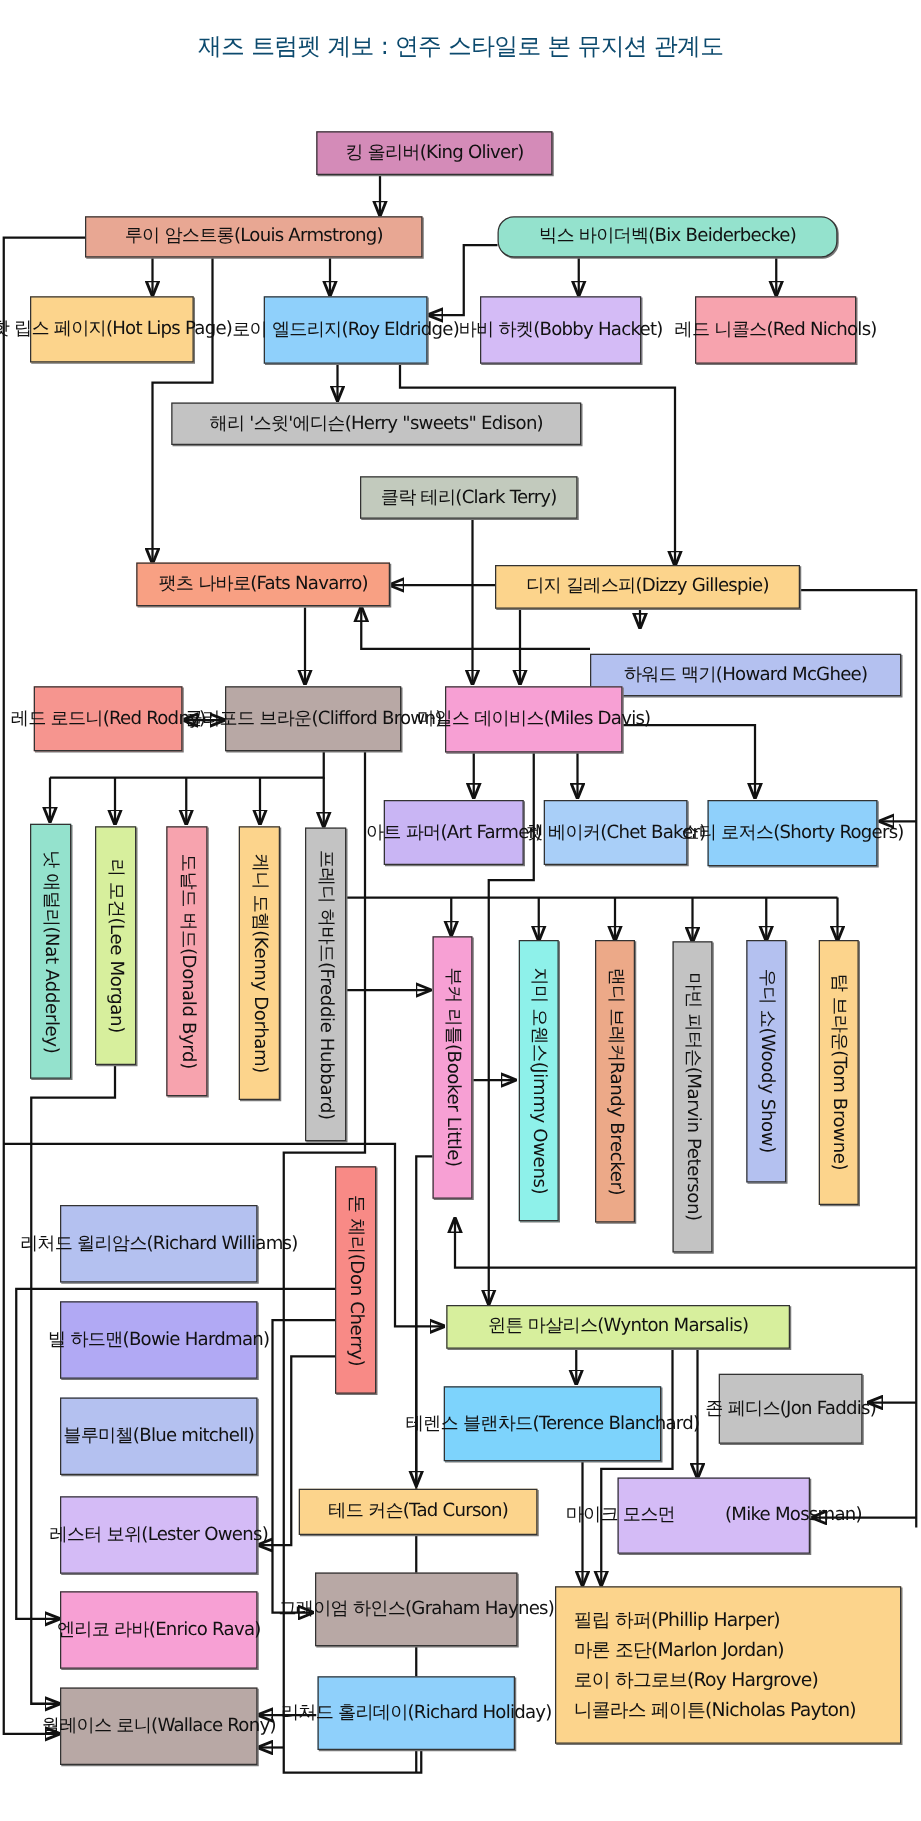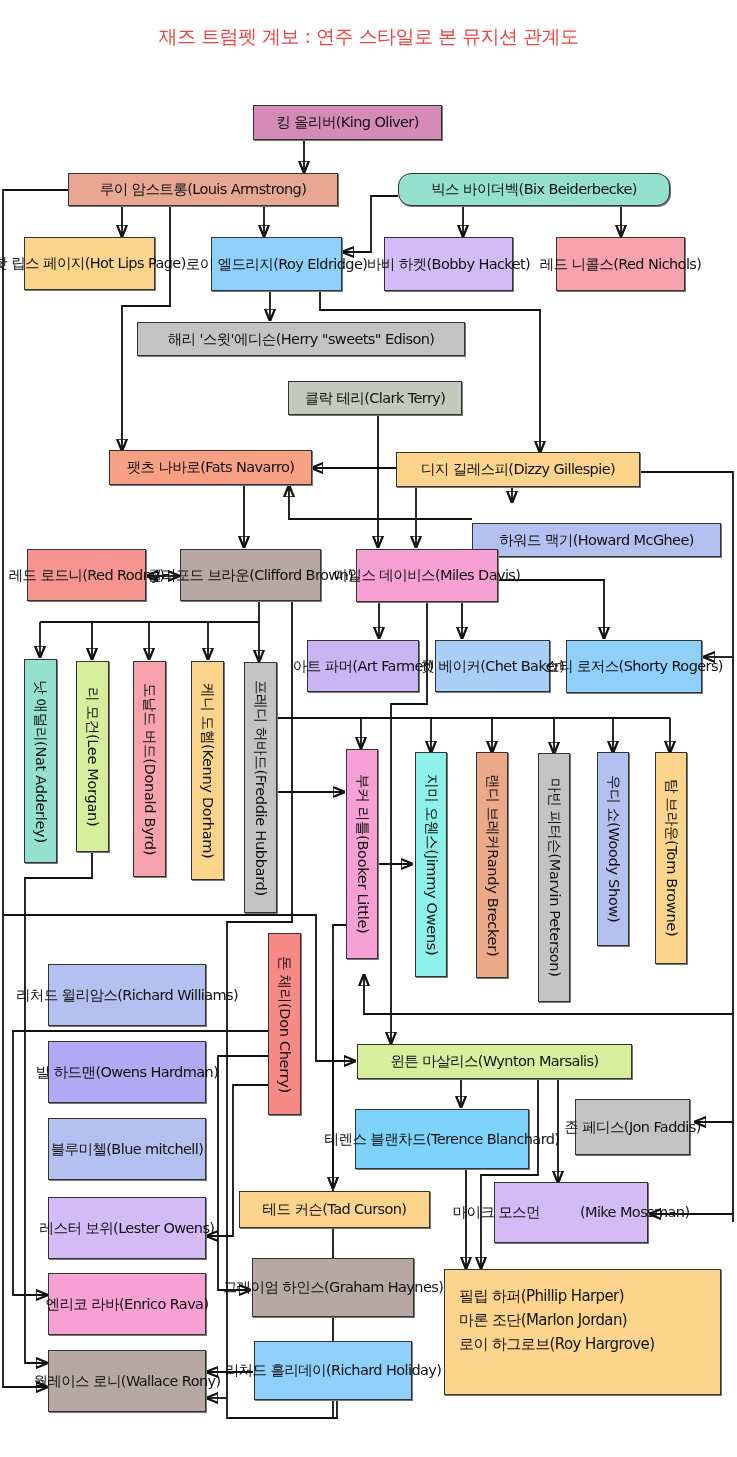--- a/index.html
+++ b/index.html
@@ -1,19 +1,19 @@
 <!DOCTYPE html>
 <html><head>
 <meta charset="utf-8">
 <style>
   html, body { margin:0; padding:0; background:#ffffff; }
   body { width:737px; height:1457px; position:relative; overflow:hidden;
          font-family:"DejaVu Sans", "Liberation Sans", sans-serif; color:#111; }
   .title { position:absolute; left:0; top:24px; width:737px; text-align:center;
-           font-size:19px; letter-spacing:-0.5px; color:#ef4444; }
+           font-size:19px; letter-spacing:-0.5px; color:#0c4a6e; }
   .node { position:absolute; box-sizing:border-box; border:1.5px solid #333;
           display:flex; align-items:center; justify-content:center; text-align:center;
           font-size:14.5px; line-height:21px; letter-spacing:-0.6px; white-space:nowrap;
           box-shadow:1px 1px 0 #777; }
   .node .line { display:block; }
   .vert { writing-mode:vertical-rl; text-orientation:sideways; font-size:14.5px; letter-spacing:-0.3px; }
   .list { justify-content:flex-start; align-items:flex-start; text-align:left; flex-direction:column;
           padding:14px 0 0 14px; font-size:15px; line-height:24px; }
   svg#wires { position:absolute; left:0; top:0; width:737px; height:1457px; pointer-events:none; }
   svg#wires path { fill:none; stroke:#111; stroke-width:1.8; }
@@ -219,21 +219,21 @@
 <div class="node vert" style="left: 655px; top: 752px; width: 32px; height: 212px; background: rgb(252, 212, 140);">
   <span>탐 브라운(Tom Browne)</span>
 </div>
 
 <div class="node" style="left: 48px; top: 964px; width: 158px; height: 62px; background: rgb(180, 193, 240);">
   <span class="line">리처드 윌리암스</span>
   <span class="line">(Richard Williams)</span>
 </div>
 <div class="node" style="left: 48px; top: 1041px; width: 158px; height: 62px; background: rgb(177, 169, 244);">
   <span class="line">빌 하드맨</span>
-  <span class="line">(Owens Hardman)</span>
+  <span class="line">(Bowie Hardman)</span>
 </div>
 <div class="node" style="left: 48px; top: 1118px; width: 158px; height: 62px; background: rgb(180, 193, 240);">
   <span class="line">블루미첼</span>
   <span class="line">(Blue mitchell)</span>
 </div>
 <div class="node" style="left: 48px; top: 1197px; width: 158px; height: 62px; background: rgb(212, 187, 246);">
   <span class="line">레스터 보위</span>
   <span class="line">(Lester Owens)</span>
 </div>
 <div class="node" style="left: 48px; top: 1273px; width: 158px; height: 62px; background: rgb(247, 160, 212);">
@@ -272,13 +272,14 @@
   <span class="line">(Graham Haynes)</span>
 </div>
 <div class="node" style="left: 254px; top: 1341px; width: 158px; height: 59px; background: rgb(143, 208, 251);">
   <span class="line">리처드 홀리데이</span>
   <span class="line">(Richard Holiday)</span>
 </div>
 <div class="node list" style="left: 444px; top: 1269px; width: 277px; height: 126px; background: rgb(252, 212, 140);">
   <span class="line">필립 하퍼(Phillip Harper)</span>
   <span class="line">마론 조단(Marlon Jordan)</span>
   <span class="line">로이 하그로브(Roy Hargrove)</span>
+  <span class="line">니콜라스 페이튼(Nicholas Payton)</span>
 </div>
 
 </body></html>

